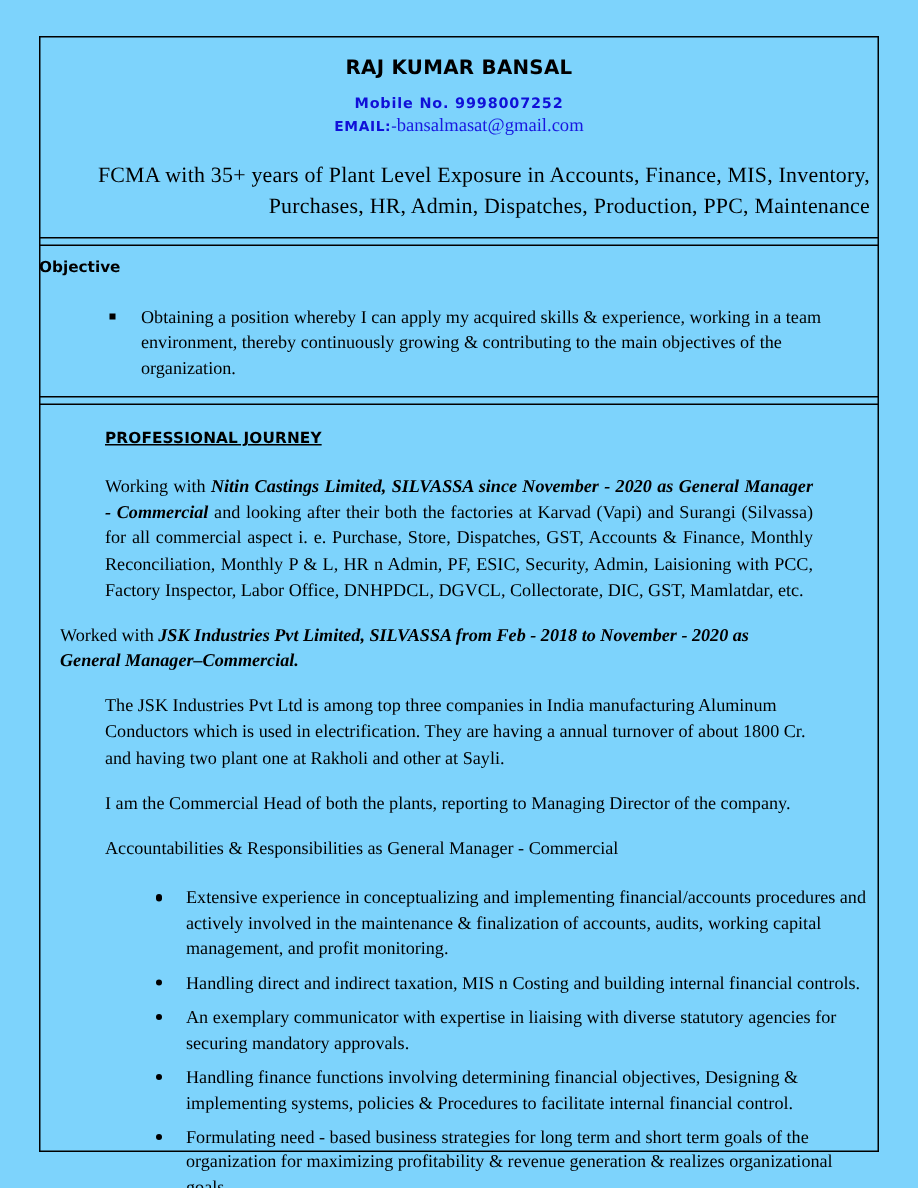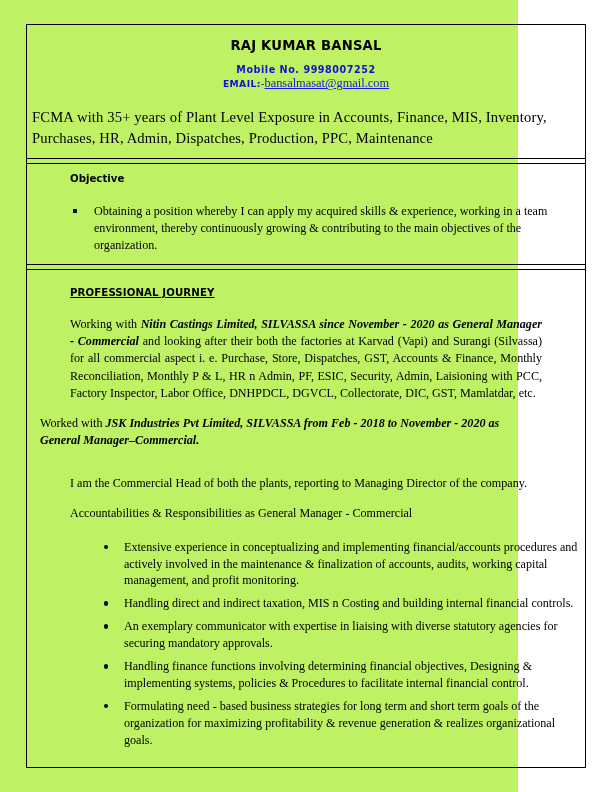--- a/index.html
+++ b/index.html
@@ -11,24 +11,24 @@
   body {
     width: 612px;
     height: 792px;
     font-family: "Liberation Serif", "DejaVu Serif", serif;
     color: #000000;
     -webkit-font-smoothing: none;
   }
 
   .page {
     position: relative;
-    width: 518px;
+    width: 612px;
     height: 792px;
     box-sizing: border-box;
-    background: #bef264;
+    background: #7dd3fc;
   }
 
   
   .doc-frame {
     position: absolute;
     left: 26px;
     top: 24px;
     width: 560px;
     height: 744px;
     box-sizing: border-box;
@@ -82,28 +82,27 @@
   }
   .email-dash {
     font-family: "Liberation Serif", serif;
     font-size: 11px;
     color: #1010d8;
   }
   .email-addr {
     font-family: "Liberation Serif", "DejaVu Serif", serif;
     font-size: 12.4px;
     color: #1818e0;
-    text-decoration: underline;
   }
 
   
   .tagline {
     margin-top: 15px;
     padding: 0 6px;
-    text-align: left;
+    text-align: right;
     font-family: "Liberation Serif", "DejaVu Serif", serif;
     font-size: 14.6px;
     line-height: 1.42;
     letter-spacing: 0.15px;
   }
 
   
   .rule-double {
     height: 4px;
     border-top: 1.3px solid #000000;
@@ -114,21 +113,20 @@
   .rule-2 { margin-top: 0; }
 
   
   .objective-sect {
     padding: 9px 0 10px 0;
   }
   .sect-head-bold {
     font-family: "DejaVu Sans", "Liberation Sans", sans-serif;
     font-weight: bold;
     font-size: 10.2px;
-    margin-left: 44px;
   }
   ul.sq-list {
     list-style: none;
     margin: 19px 0 0 0;
     padding: 0;
   }
   ul.sq-list > li {
     position: relative;
     margin-left: 44px;
     padding-left: 24px;
@@ -249,20 +247,21 @@
       </div>
 
       <div class="gap-md"></div>
 
       <div class="para bold-blk">
         <span style="font-weight:normal">Worked with </span><span class="b">JSK Industries Pvt Limited, SILVASSA from Feb - 2018 to November - 2020 as General Manager–Commercial.</span>
       </div>
 
       <div class="gap-md"></div>
 
+      <div class="para">The JSK Industries Pvt Ltd is among top three companies in India manufacturing Aluminum Conductors which is used in electrification. They are having a annual turnover of about 1800 Cr. and having two plant one at Rakholi and other at Sayli.</div>
 
       <div class="gap-md"></div>
 
       <div class="para">I am the Commercial Head of both the plants, reporting to Managing Director of the company.</div>
 
       <div class="gap-md"></div>
 
       <div class="para">Accountabilities &amp; Responsibilities as General Manager - Commercial</div>
 
       <div class="gap-lg"></div>

